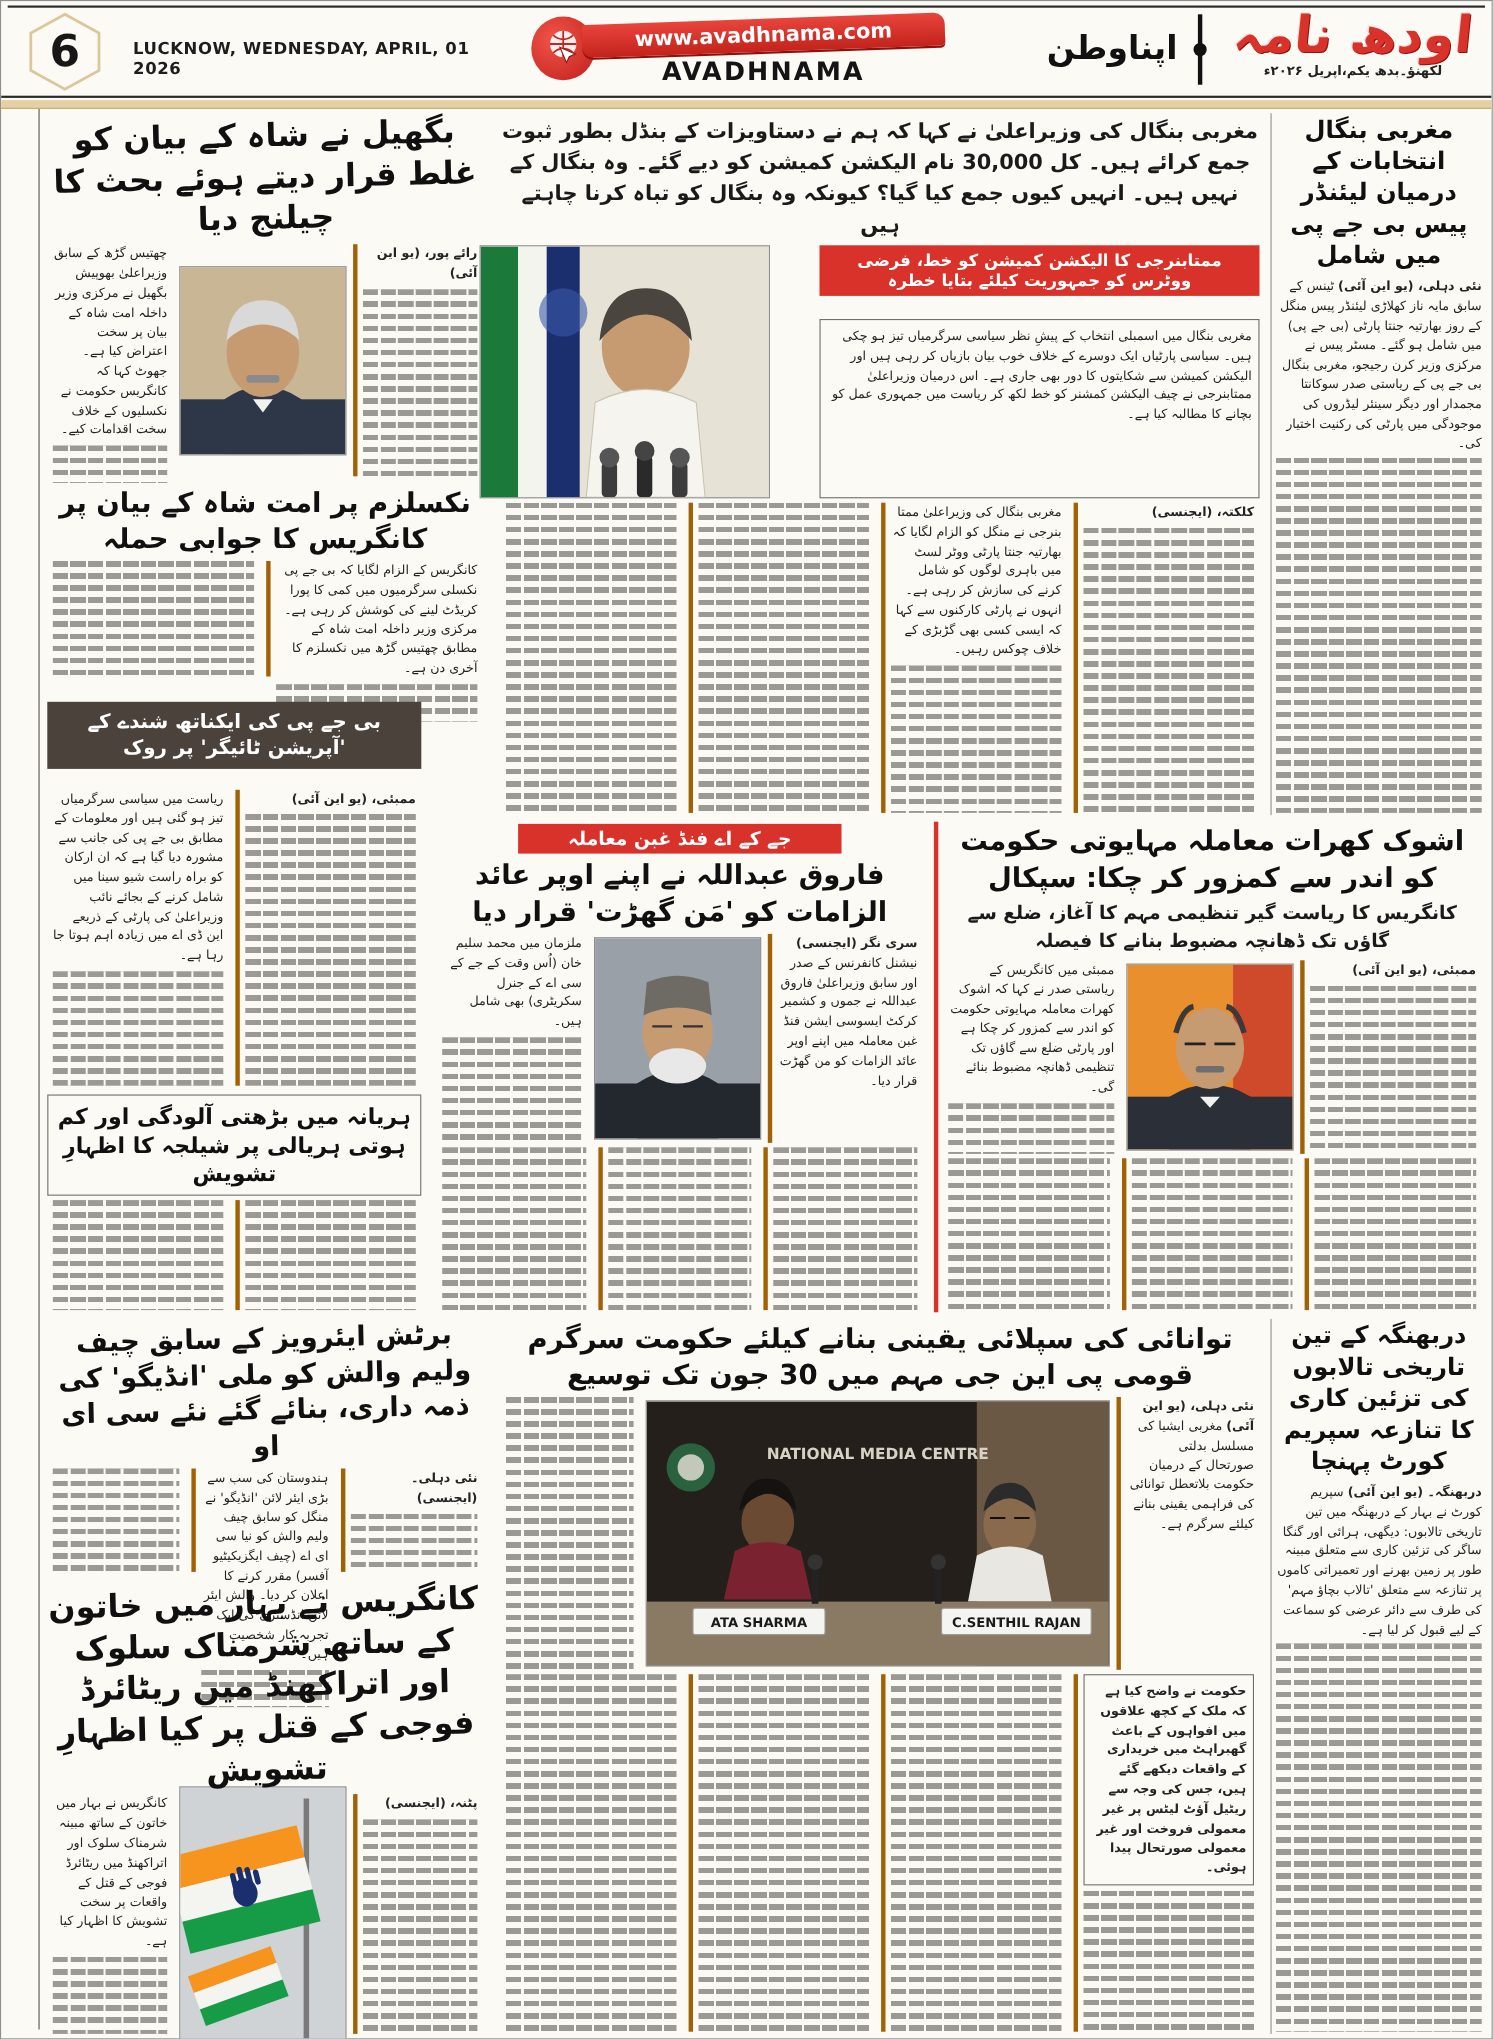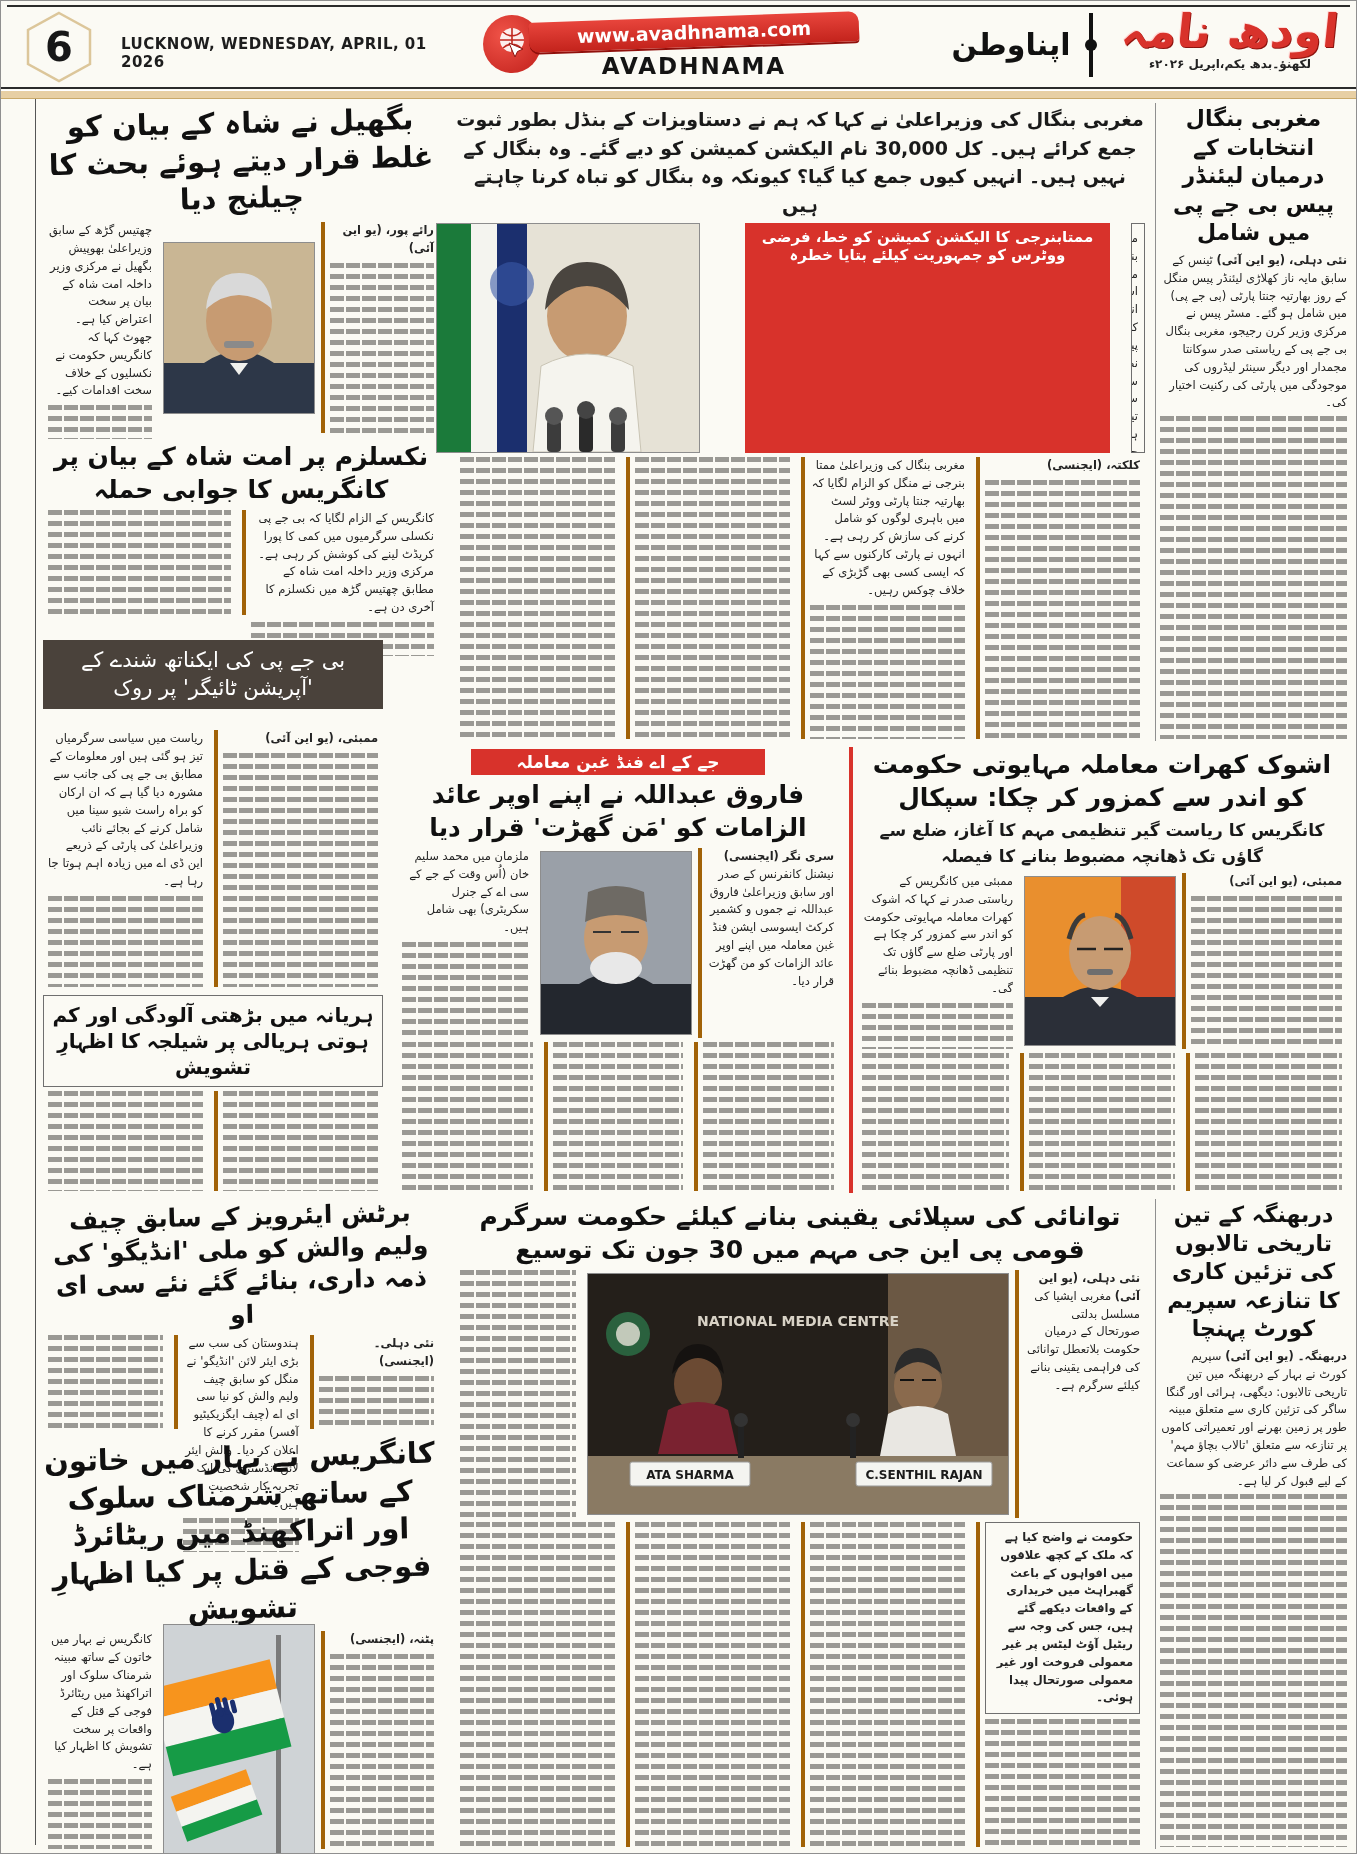--- a/index.html
+++ b/index.html
@@ -38,21 +38,21 @@
   .slant{transform:rotate(-1.3deg);}
   .deck{font-weight:bold;color:#1a1a1a;text-align:center;direction:rtl;font-size:19px;line-height:1.5;margin:0;}
   .row{display:flex;flex-direction:row-reverse;gap:6px;flex:1;min-height:0;}
   .col{flex:1;display:flex;flex-direction:column;gap:5px;border-left:4px solid #a16207;padding:0 5px;min-width:0;}
   .col:last-child{border-left:none;}
   .lead{direction:rtl;text-align:right;font-size:11.5px;line-height:1.55;margin:0;color:#242424;}
   .dl{font-weight:bold;}
   .tx{flex:1;min-height:34px;opacity:.5;background:
       repeating-linear-gradient(to right,transparent 0 14px,#fbfaf4 14px 16px),
       repeating-linear-gradient(to bottom,#3c3a36 0 5px,transparent 5px 11px);}
-  .band{background:#4a423b;color:#fff;font-weight:normal;direction:rtl;text-align:center;padding:7px 8px;font-size:21px;line-height:1.3;}
+  .band{background:#4a423b;color:#fff;font-weight:bold;direction:rtl;text-align:center;padding:7px 8px;font-size:18px;line-height:1.3;}
   .kicker{background:#d8322b;color:#fff;font-weight:bold;text-align:center;direction:rtl;padding:3px 10px;font-size:17px;align-self:center;min-width:62%;}
   .banner{background:#d8322b;color:#fff;font-weight:bold;text-align:center;direction:rtl;padding:5px 8px;font-size:15px;}
   .boxed{border:1.5px solid #6f6f6f;padding:6px;}
   .photo{align-self:center;margin:0;border:1px solid #8d8d8d;background:#ddd;flex:none;}
   .photo svg{display:block;}
   
   .s-baghel{left:38px;top:4px;width:404px;height:332px;}
   .s-naxal{left:38px;top:340px;width:404px;height:178px;}
   .s-tiger{left:38px;top:522px;width:348px;height:368px;}
   .s-haryana{left:38px;top:894px;width:348px;height:200px;}
@@ -167,21 +167,21 @@
           </div>
         <div class="col">
             <div class="tx"></div>
           </div>
       </div>
     </section>
 
     <section class="story s-mamata">
       <p class="deck">مغربی بنگال کی وزیراعلیٰ نے کہا کہ ہم نے دستاویزات کے بنڈل بطور ثبوت جمع کرائے ہیں۔ کل 30,000 نام الیکشن کمیشن کو دیے گئے۔ وہ بنگال کے نہیں ہیں۔ انہیں کیوں جمع کیا گیا؟ کیونکہ وہ بنگال کو تباہ کرنا چاہتے ہیں</p>
       <div class="row" style="flex:none;height:230px;">
-        <div style="flex:none;width:400px;display:flex;flex-direction:row;gap:21px;margin-left:39px;">
+        <div style="flex:none;width:400px;display:flex;flex-direction:column;gap:21px;margin-left:39px;">
           <div class="banner">ممتابنرجی کا الیکشن کمیشن کو خط، فرضی ووٹرس کو جمہوریت کیلئے بتایا خطرہ</div>
           <div class="boxed" style="flex:1;overflow:hidden;">
             <p class="lead">مغربی بنگال میں اسمبلی انتخاب کے پیشِ نظر سیاسی سرگرمیاں تیز ہو چکی ہیں۔ سیاسی پارٹیاں ایک دوسرے کے خلاف خوب بیان بازیاں کر رہی ہیں اور الیکشن کمیشن سے شکایتوں کا دور بھی جاری ہے۔ اس درمیان وزیراعلیٰ ممتابنرجی نے چیف الیکشن کمشنر کو خط لکھ کر ریاست میں جمہوری عمل کو بچانے کا مطالبہ کیا ہے۔</p>
           </div>
         </div>
         <figure class="photo">
           <svg width="262" height="228" viewBox="0 0 262 228">
             <rect width="262" height="228" fill="#e6e2d6"></rect>
             <rect x="0" y="0" width="34" height="228" fill="#1b7a3a"></rect>
             <rect x="34" y="0" width="26" height="228" fill="#f4f4ef"></rect>

